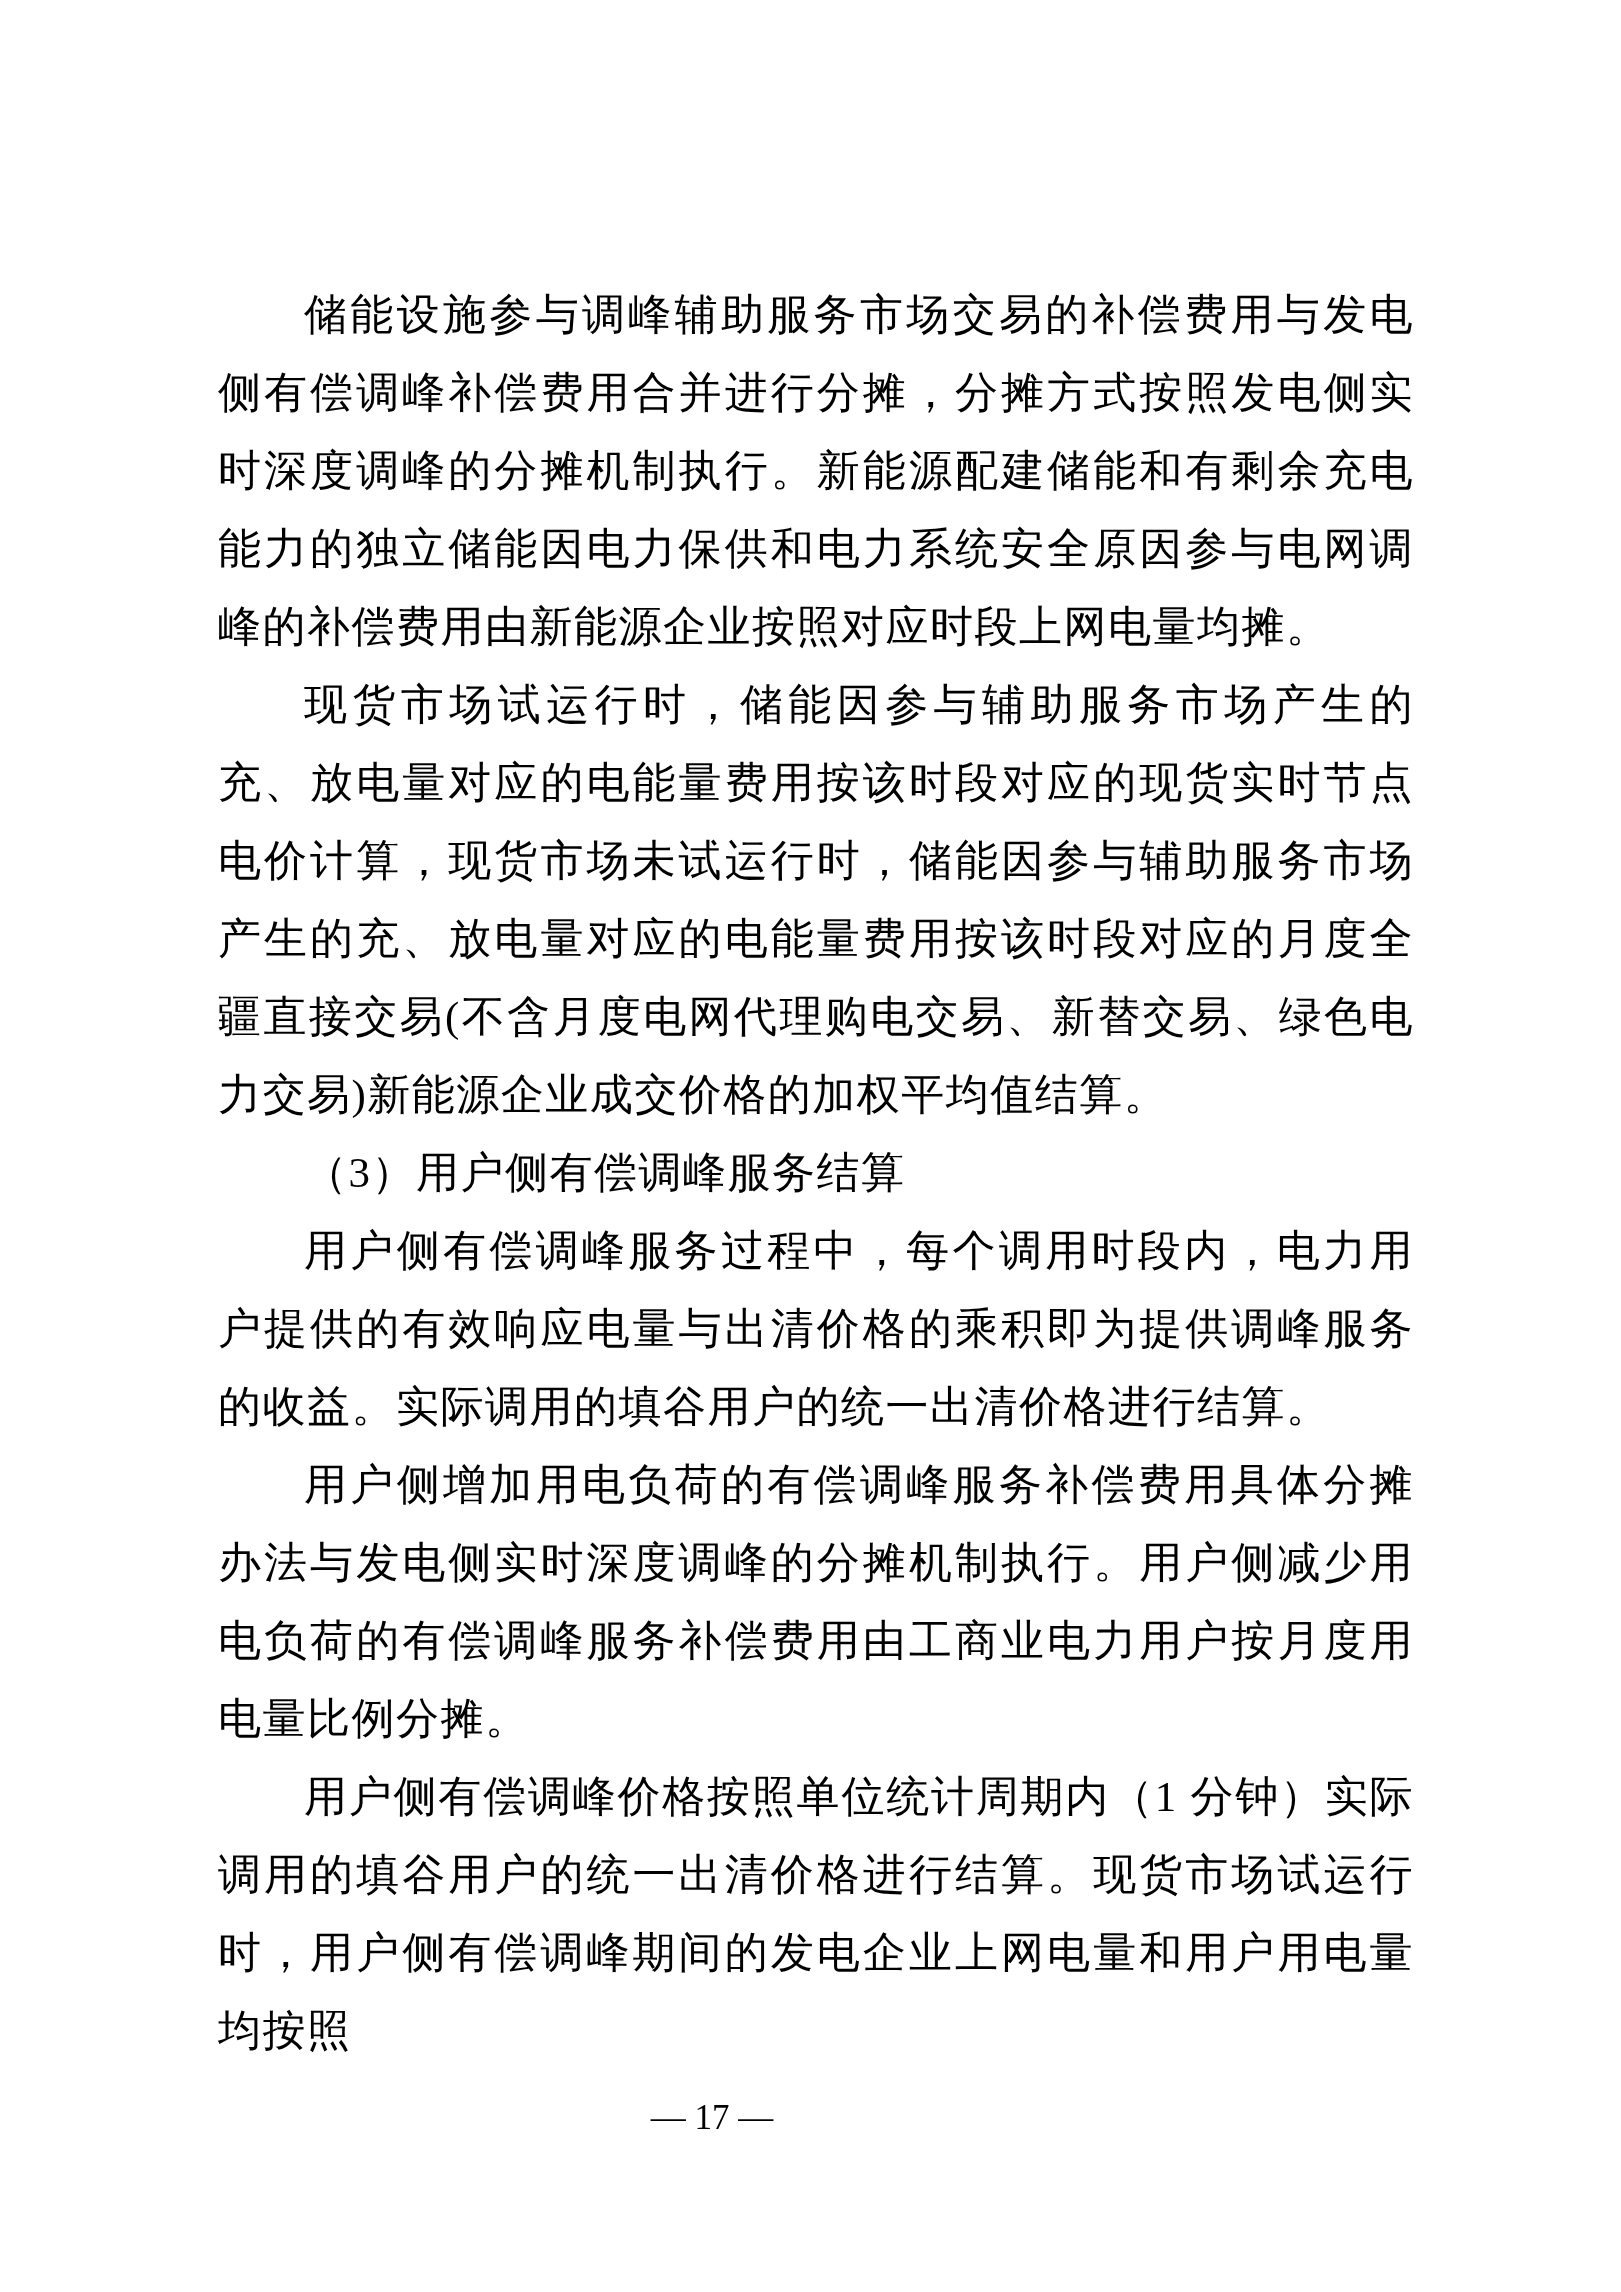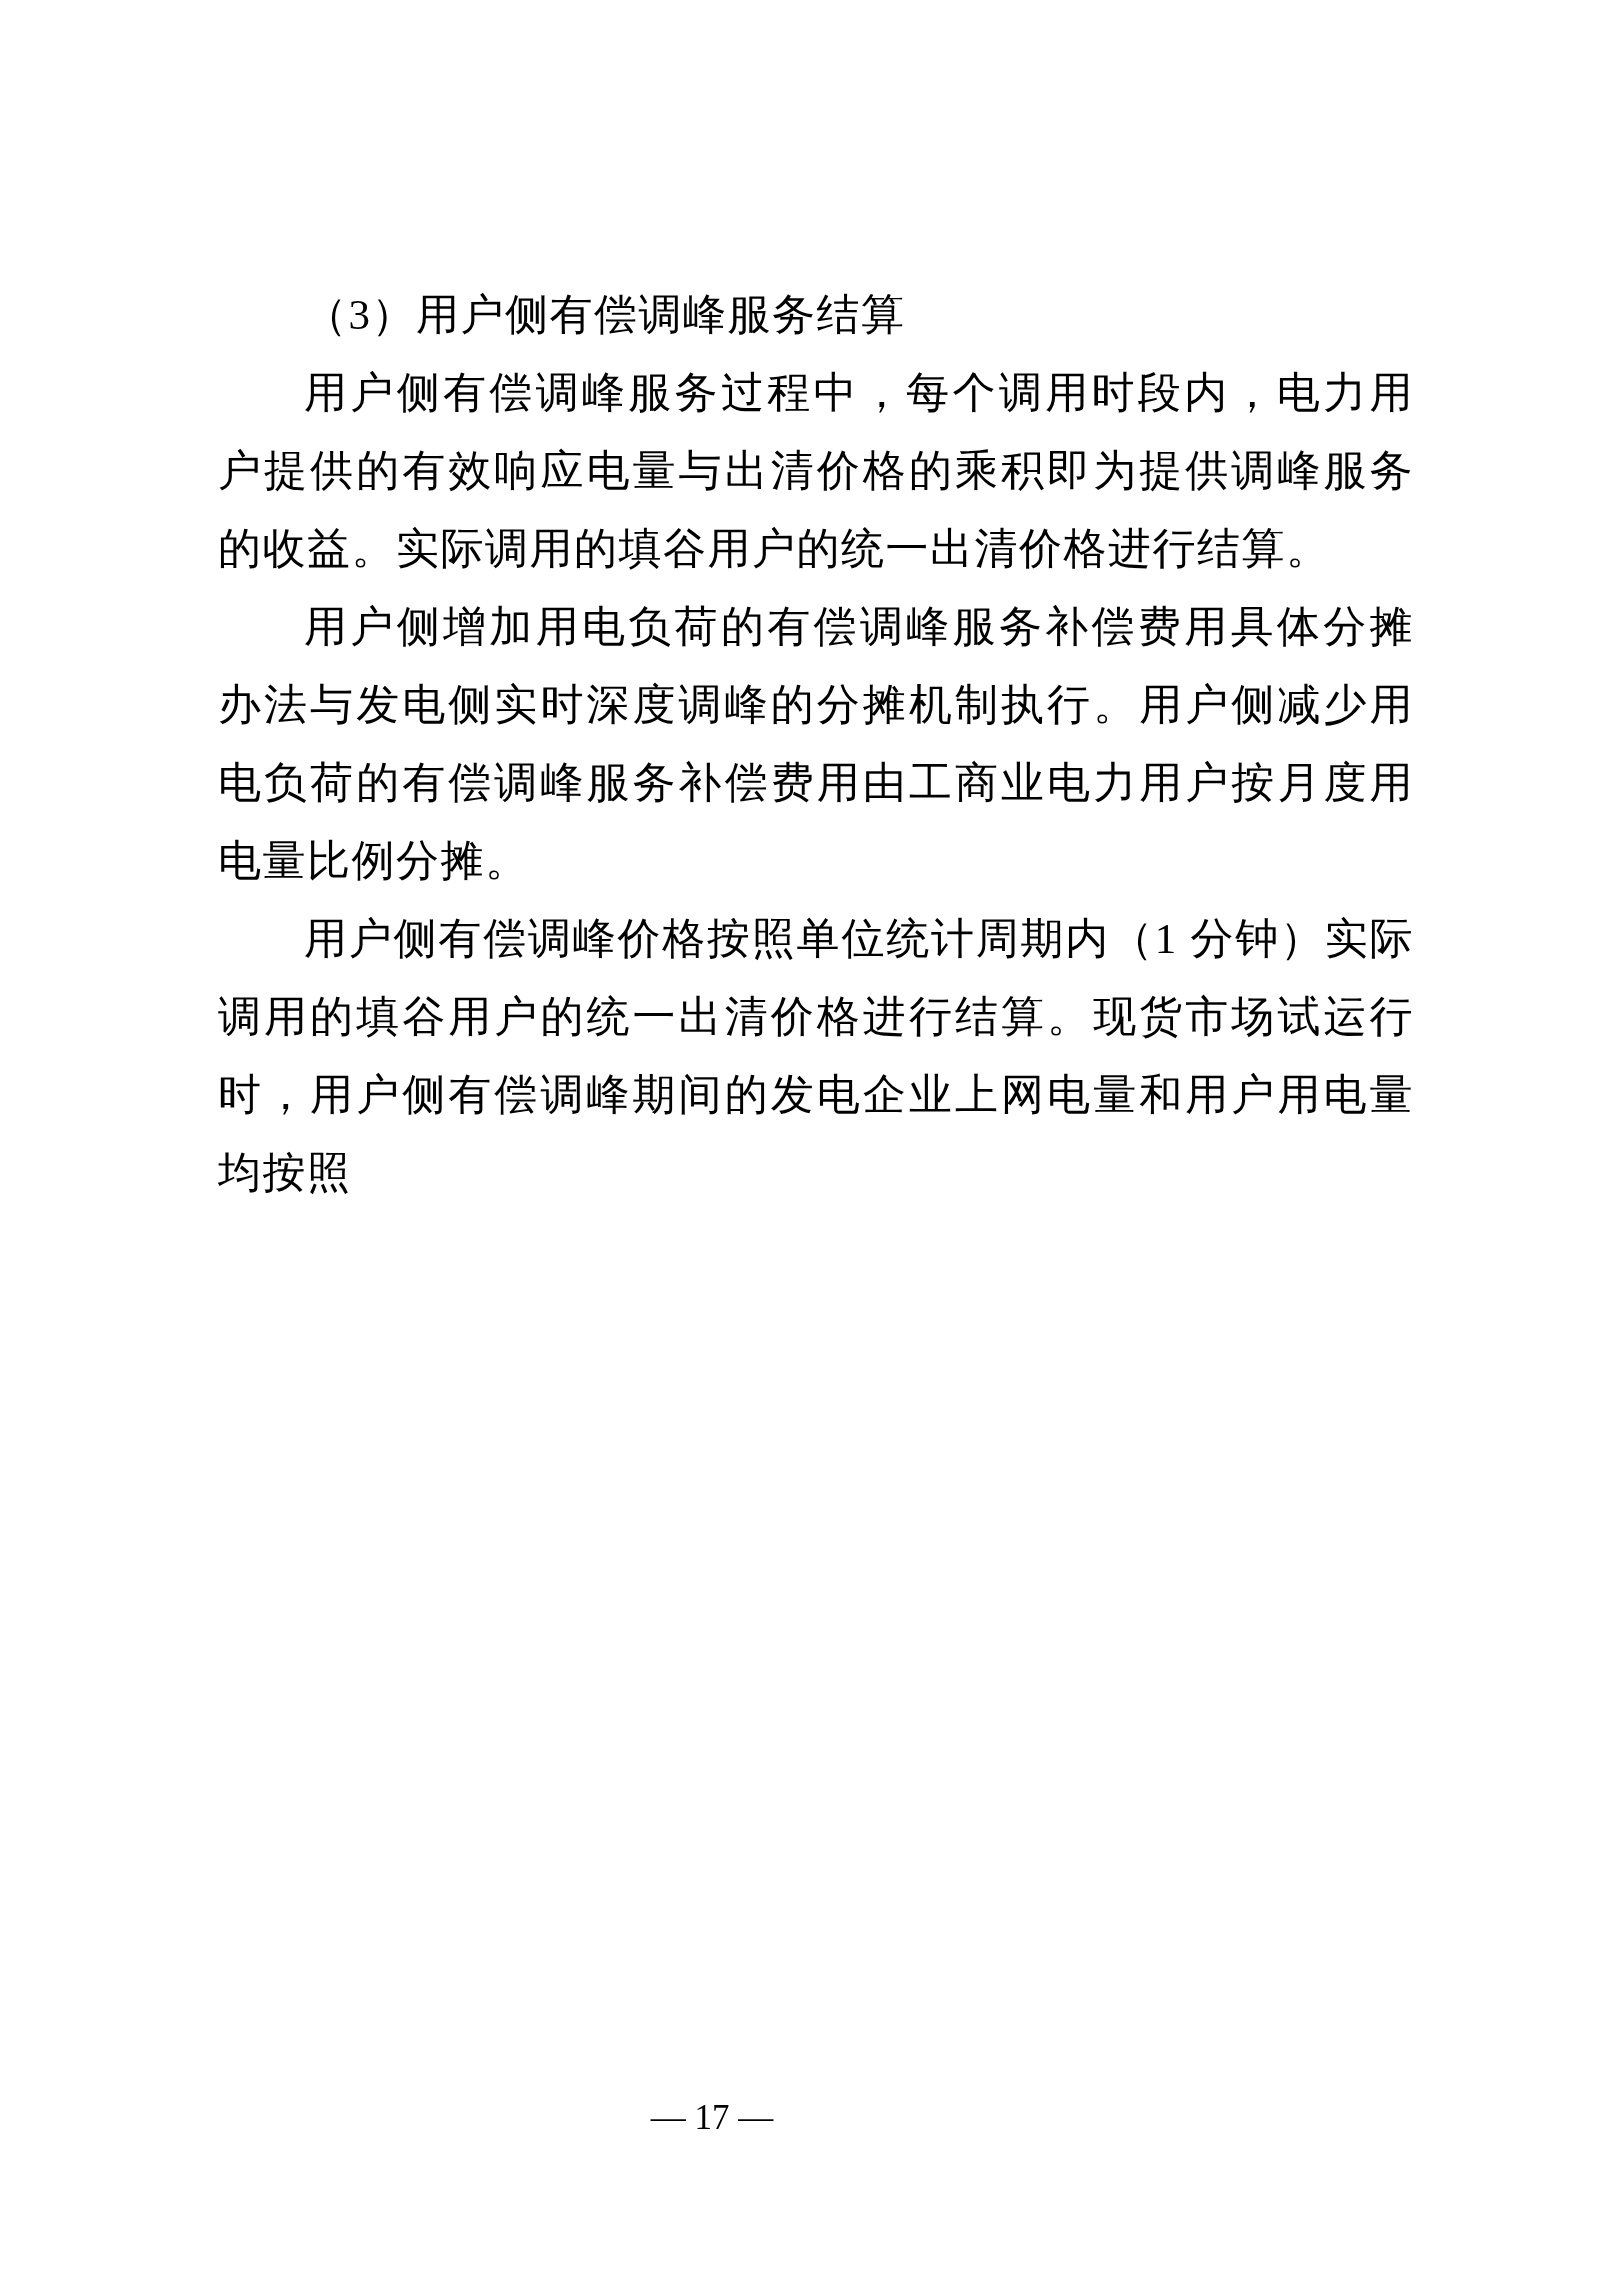--- a/index.html
+++ b/index.html
@@ -56,20 +56,22 @@
     line-height: 55px;
     color: #000000;
   }
 </style>
 </head>
 <body>
 
 <div class="page">
 
   <main class="text-block">
+    <p class="body-para">储能设施参与调峰辅助服务市场交易的补偿费用与发电侧有偿调峰补偿费用合并进行分摊，分摊方式按照发电侧实时深度调峰的分摊机制执行。新能源配建储能和有剩余充电能力的独立储能因电力保供和电力系统安全原因参与电网调峰的补偿费用由新能源企业按照对应时段上网电量均摊。</p>
+    <p class="body-para">现货市场试运行时，储能因参与辅助服务市场产生的充、放电量对应的电能量费用按该时段对应的现货实时节点电价计算，现货市场未试运行时，储能因参与辅助服务市场产生的充、放电量对应的电能量费用按该时段对应的月度全疆直接交易(不含月度电网代理购电交易、新替交易、绿色电力交易)新能源企业成交价格的加权平均值结算。</p>
     <h3 class="section-heading">（3）用户侧有偿调峰服务结算</h3>
     <p class="body-para">用户侧有偿调峰服务过程中，每个调用时段内，电力用户提供的有效响应电量与出清价格的乘积即为提供调峰服务的收益。实际调用的填谷用户的统一出清价格进行结算。</p>
     <p class="body-para">用户侧增加用电负荷的有偿调峰服务补偿费用具体分摊办法与发电侧实时深度调峰的分摊机制执行。用户侧减少用电负荷的有偿调峰服务补偿费用由工商业电力用户按月度用电量比例分摊。</p>
     <p class="body-para">用户侧有偿调峰价格按照单位统计周期内（1 分钟）实际调用的填谷用户的统一出清价格进行结算。现货市场试运行时，用户侧有偿调峰期间的发电企业上网电量和用户用电量均按照</p>
   </main>
 
   <footer class="page-footer">
     <span>— 17 —</span>
   </footer>
 

